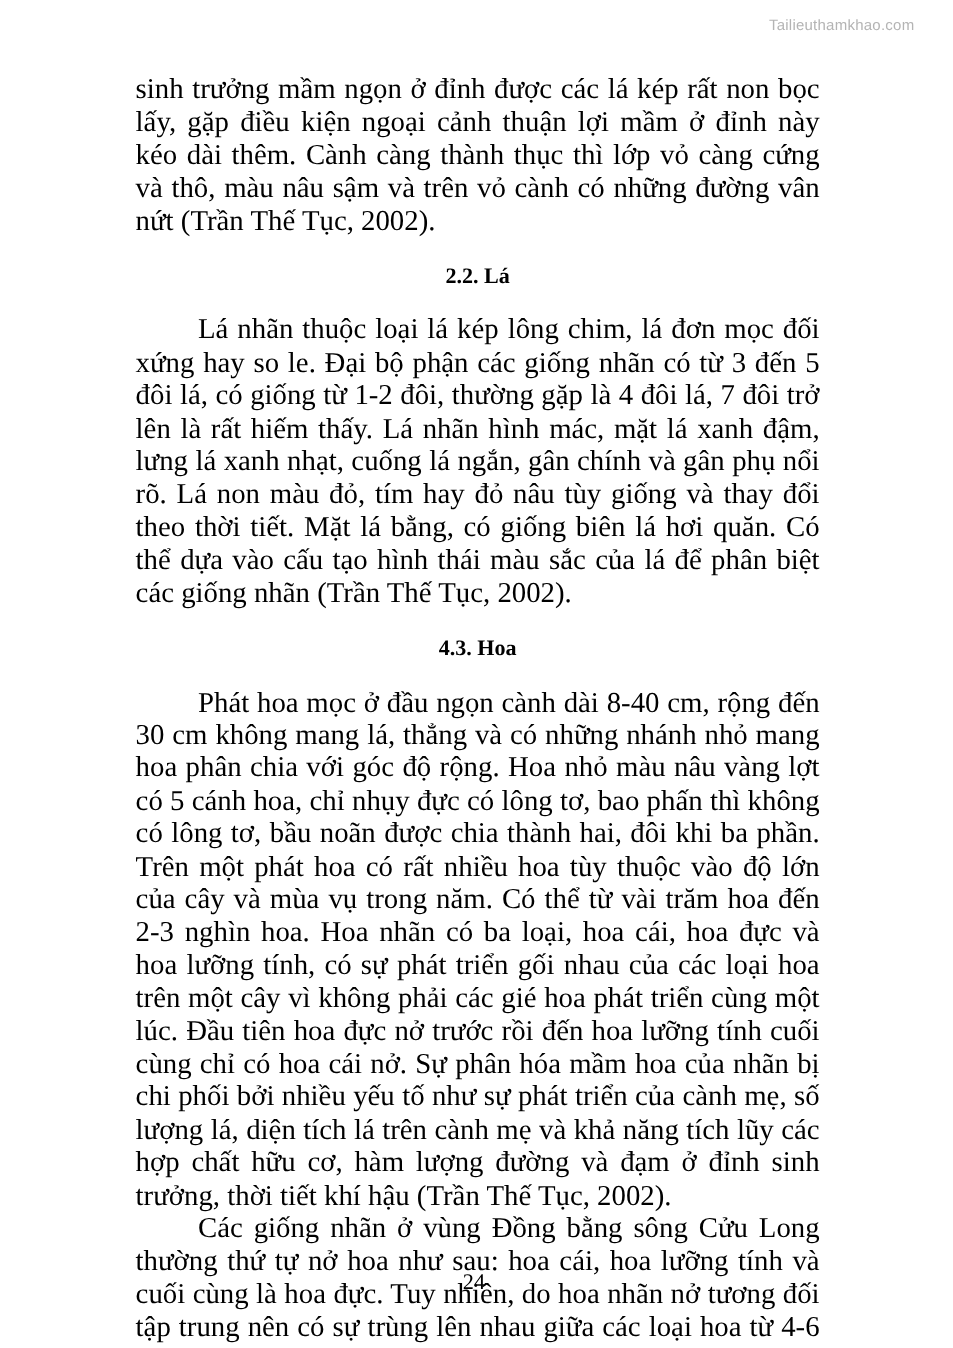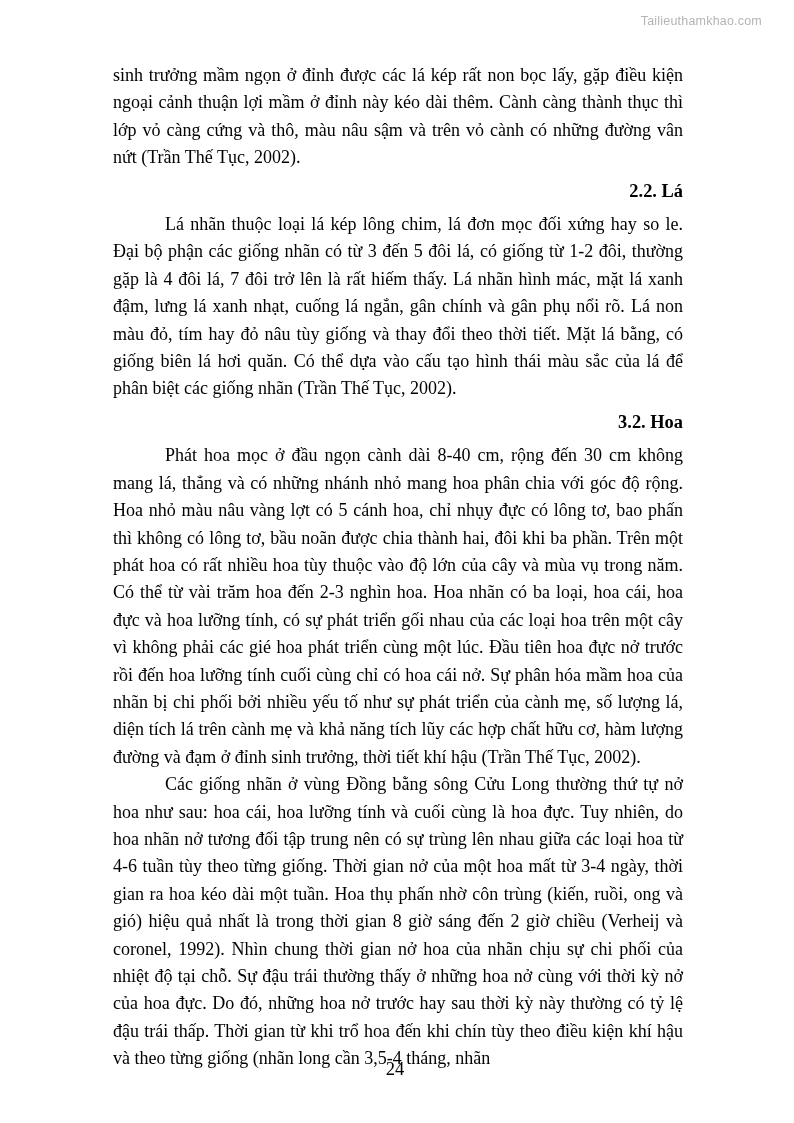--- a/index.html
+++ b/index.html
@@ -31,36 +31,36 @@
     white-space: nowrap;
   }
   .content {
     position: absolute;
     left: 113px;
     top: 62px;
     width: 570px;
   }
   p.body-par {
     margin: 0;
-    font-size: 18px;
+    font-size: 24px;
     line-height: 27.4px;
     text-align: justify;
     text-justify: inter-word;
     text-indent: 52px;
     hyphens: none;
   }
   p.body-par.noindent {
     text-indent: 0;
   }
   h3.heading {
-    margin: 0;
+    margin: 12px;
     font-size: 18.4px;
     line-height: 27.4px;
     font-weight: bold;
-    text-align: right;
+    text-align: center;
   }
   .gap-before-heading { height: 6px; }
   .gap-after-heading  { height: 6px; }
   .pagenum {
     position: absolute;
     left: 0;
     right: 4px;
     top: 1058px;
     text-align: center;
     font-size: 18.6px;
@@ -81,21 +81,21 @@
     <div class="gap-before-heading"></div>
 
     <h3 class="heading">2.2. Lá</h3>
 
     <div class="gap-after-heading"></div>
 
     <p class="body-par">Lá nhãn thuộc loại lá kép lông chim, lá đơn mọc đối xứng hay so le. Đại bộ phận các giống nhãn có từ 3 đến 5 đôi lá, có giống từ 1-2 đôi, thường gặp là 4 đôi lá, 7 đôi trở lên là rất hiếm thấy. Lá nhãn hình mác, mặt lá xanh đậm, lưng lá xanh nhạt, cuống lá ngắn, gân chính và gân phụ nổi rõ. Lá non màu đỏ, tím hay đỏ nâu tùy giống và thay đổi theo thời tiết. Mặt lá bằng, có giống biên lá hơi quăn. Có thể dựa vào cấu tạo hình thái màu sắc của lá để phân biệt các giống nhãn (Trần Thế Tục, 2002).</p>
 
     <div class="gap-before-heading"></div>
 
-    <h3 class="heading">3.2. Hoa</h3>
+    <h3 class="heading">4.3. Hoa</h3>
 
     <div class="gap-after-heading"></div>
 
     <p class="body-par">Phát hoa mọc ở đầu ngọn cành dài 8-40 cm, rộng đến 30 cm không mang lá, thẳng và có những nhánh nhỏ mang hoa phân chia với góc độ rộng. Hoa nhỏ màu nâu vàng lợt có 5 cánh hoa, chỉ nhụy đực có lông tơ, bao phấn thì không có lông tơ, bầu noãn được chia thành hai, đôi khi ba phần. Trên một phát hoa có rất nhiều hoa tùy thuộc vào độ lớn của cây và mùa vụ trong năm. Có thể từ vài trăm hoa đến 2-3 nghìn hoa. Hoa nhãn có ba loại, hoa cái, hoa đực và hoa lưỡng tính, có sự phát triển gối nhau của các loại hoa trên một cây vì không phải các gié hoa phát triển cùng một lúc. Đầu tiên hoa đực nở trước rồi đến hoa lưỡng tính cuối cùng chỉ có hoa cái nở. Sự phân hóa mầm hoa của nhãn bị chi phối bởi nhiều yếu tố như sự phát triển của cành mẹ, số lượng lá, diện tích lá trên cành mẹ và khả năng tích lũy các hợp chất hữu cơ, hàm lượng đường và đạm ở đỉnh sinh trưởng, thời tiết khí hậu (Trần Thế Tục, 2002).</p>
 
     <p class="body-par">Các giống nhãn ở vùng Đồng bằng sông Cửu Long thường thứ tự nở hoa như sau: hoa cái, hoa lưỡng tính và cuối cùng là hoa đực. Tuy nhiên, do hoa nhãn nở tương đối tập trung nên có sự trùng lên nhau giữa các loại hoa từ 4-6 tuần tùy theo từng giống. Thời gian nở của một hoa mất từ 3-4 ngày, thời gian ra hoa kéo dài một tuần. Hoa thụ phấn nhờ côn trùng (kiến, ruồi, ong và gió) hiệu quả nhất là trong thời gian 8 giờ sáng đến 2 giờ chiều (Verheij và coronel, 1992). Nhìn chung thời gian nở hoa của nhãn chịu sự chi phối của nhiệt độ tại chỗ. Sự đậu trái thường thấy ở những hoa nở cùng với thời kỳ nở của hoa đực. Do đó, những hoa nở trước hay sau thời kỳ này thường có tỷ lệ đậu trái thấp. Thời gian từ khi trổ hoa đến khi chín tùy theo điều kiện khí hậu và theo từng giống (nhãn long cần 3,5-4 tháng, nhãn</p>
 
   </div>
 
   <div class="pagenum">24</div>

